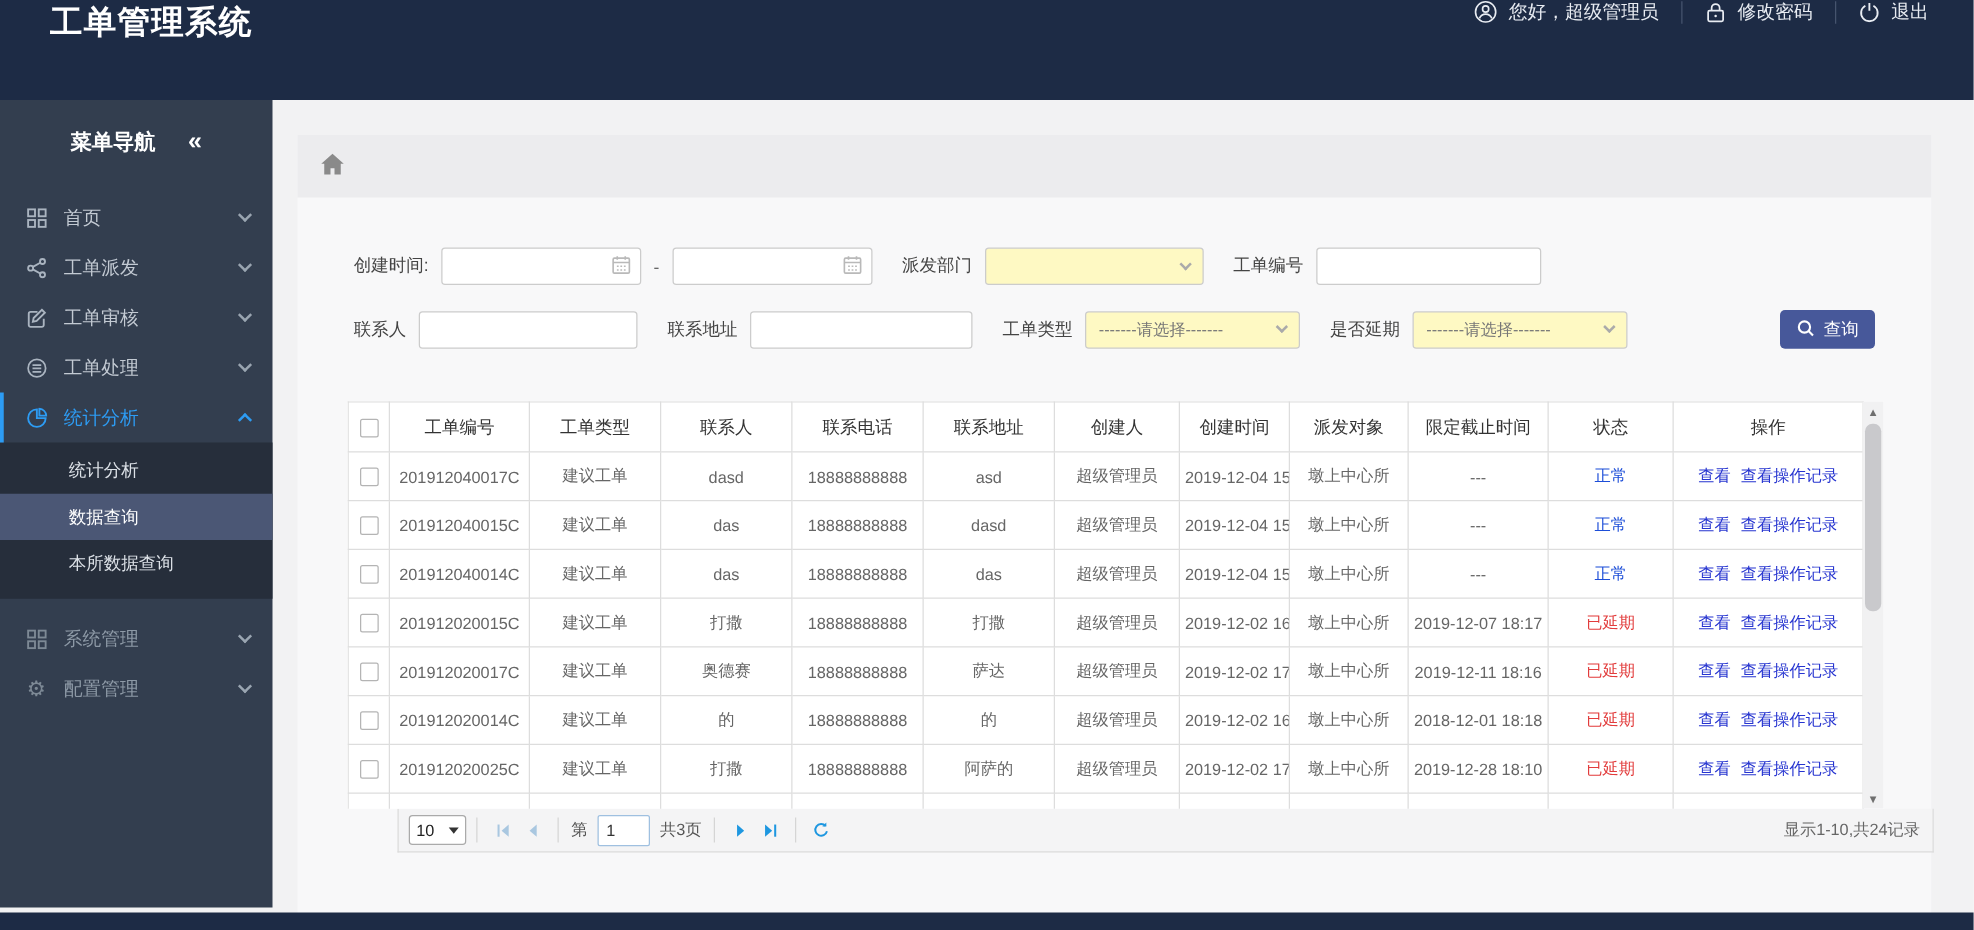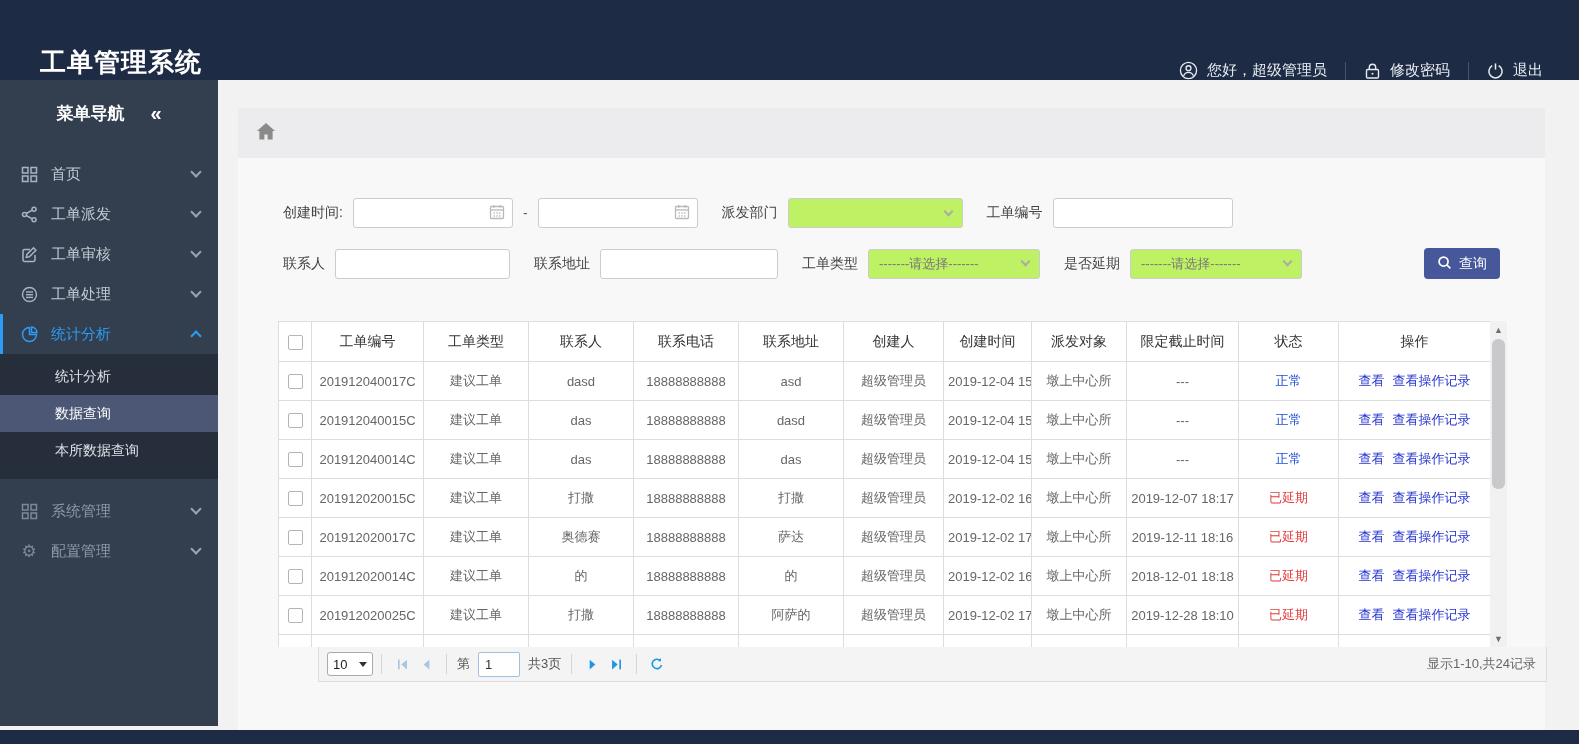--- a/index.html
+++ b/index.html
@@ -1,21 +1,21 @@
 <!DOCTYPE html>
 <html><head>
 <meta charset="utf-8">
 <style>
   * { margin:0; padding:0; box-sizing:border-box; }
   html,body { width:1579px; height:744px; overflow:hidden; }
   body { font-family:"Liberation Sans","DejaVu Sans",sans-serif; font-size:14px; color:#333; background:#f2f2f3; }
   .app { width:1579px; height:744px; display:flex; flex-direction:column; }
 
   
-  .topbar { height:80px; background:#1d2b45; display:flex; align-items:flex-end; padding:0 36px 0 40px; flex:0 0 auto; }
+  .topbar { height:80px; background:#1d2b45; display:flex; align-items:flex-start; padding:0 36px 0 40px; flex:0 0 auto; }
   .app-title { color:#fff; font-size:26px; font-weight:bold; letter-spacing:1px; }
   .topbar-right { margin-left:auto; display:flex; align-items:center; gap:18px; color:#e8ecf2; font-size:15px; }
   .tb-item { display:flex; align-items:center; gap:9px; cursor:pointer; }
   .tb-item svg { display:block; }
   .tb-sep { width:1px; height:18px; background:#46546e; }
 
   
   .layout { flex:1 1 auto; display:flex; min-height:0; }
 
   
@@ -46,21 +46,21 @@
   .breadcrumb svg { color:#8a8a8a; }
 
   
   .filters { padding:40px 45px 0 45px; }
   .f-row { display:flex; align-items:center; margin-bottom:20px; }
   .f-label { color:#444; margin-right:10px; white-space:nowrap; }
   .t-input { height:30px; background:#fff; border:1px solid #ccc; border-radius:3px; }
   .date-box { width:160px; position:relative; display:flex; align-items:center; }
   .date-box .cal { position:absolute; right:7px; color:#b9b9b9; cursor:pointer; }
   .dash { margin:0 10px; color:#666; }
-  .sel-box { height:30px; background:#bef264; border:1px solid #ccc; border-radius:3px; display:flex; align-items:center; padding:0 26px 0 10px; position:relative; color:#777; cursor:pointer; font-size:13px; }
+  .sel-box { height:30px; background:#fef9c3; border:1px solid #ccc; border-radius:3px; display:flex; align-items:center; padding:0 26px 0 10px; position:relative; color:#777; cursor:pointer; font-size:13px; }
   .sel-box .chev { position:absolute; right:10px; width:7px; height:7px; border-color:#aaa; }
   .text-input { width:180px; }
   .ml24 { margin-left:24px; }
   .search-btn { margin-left:auto; height:31px; width:76px; background:#47589a; color:#fff; border:none; border-radius:4px; font-size:14px; display:flex; align-items:center; justify-content:center; gap:7px; cursor:pointer; }
 
   
   .tabs { margin:26px 34px 0 45px; display:flex; border-bottom:1px solid #3e96d4; }
   .tab { width:88px; height:35px; background:#e8e8e9; border:1px solid #ccc; border-bottom:none; display:flex; align-items:center; justify-content:center; color:#555; cursor:pointer; margin-right:-1px; font-size:14px; }
   .tab.active { background:#f8f8f9; border:1px solid #3e96d4; border-bottom:1px solid #f8f8f9; color:#2d8cf0; position:relative; margin-bottom:-1px; height:37px; z-index:2; }
 

